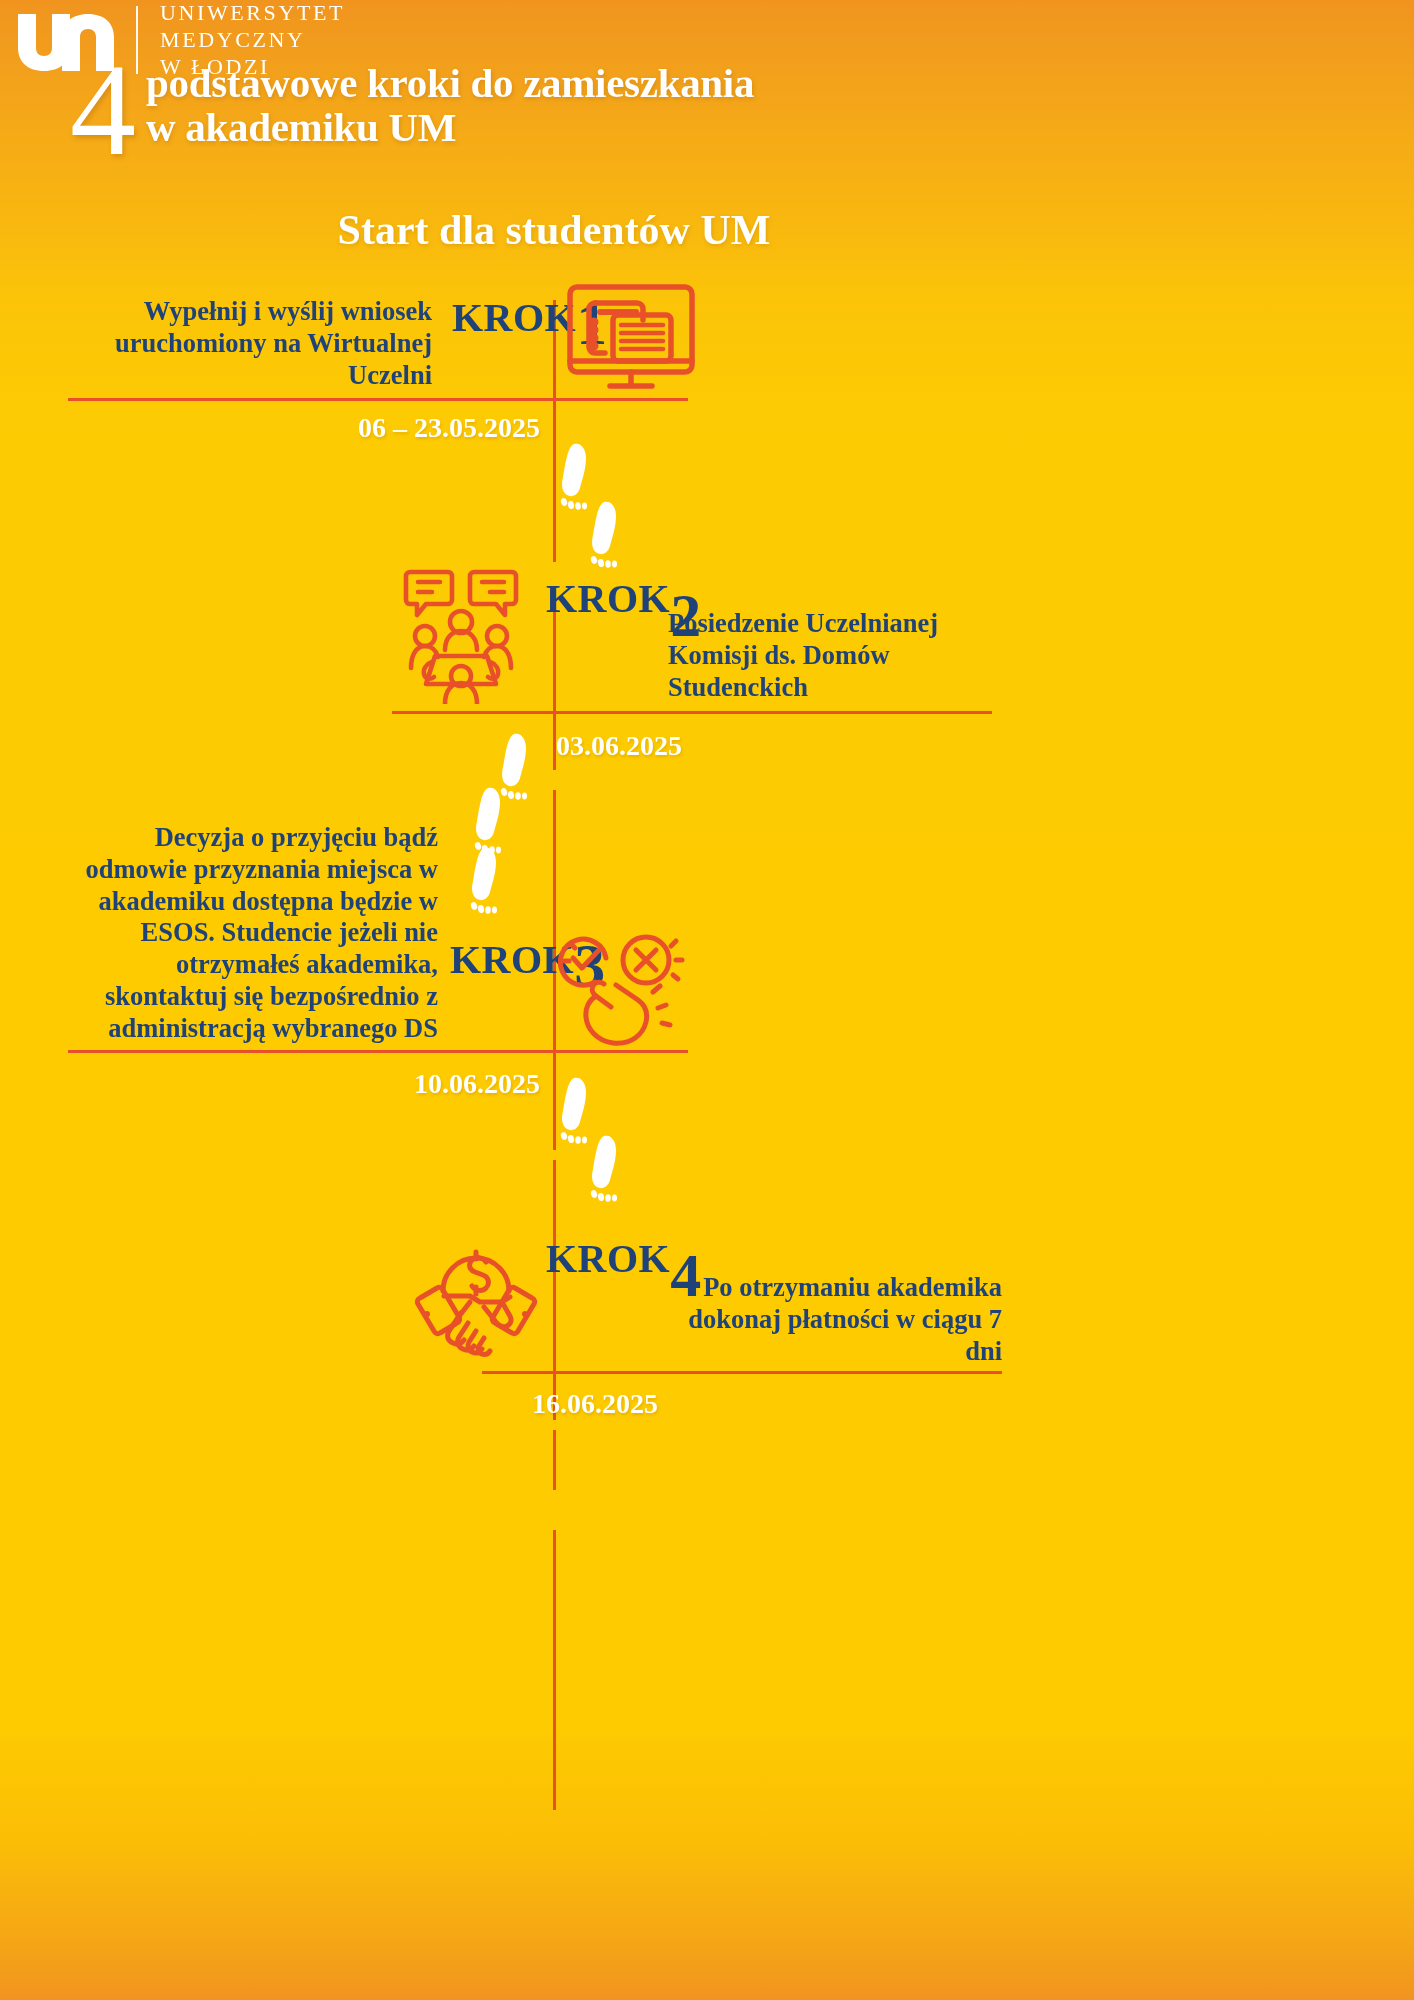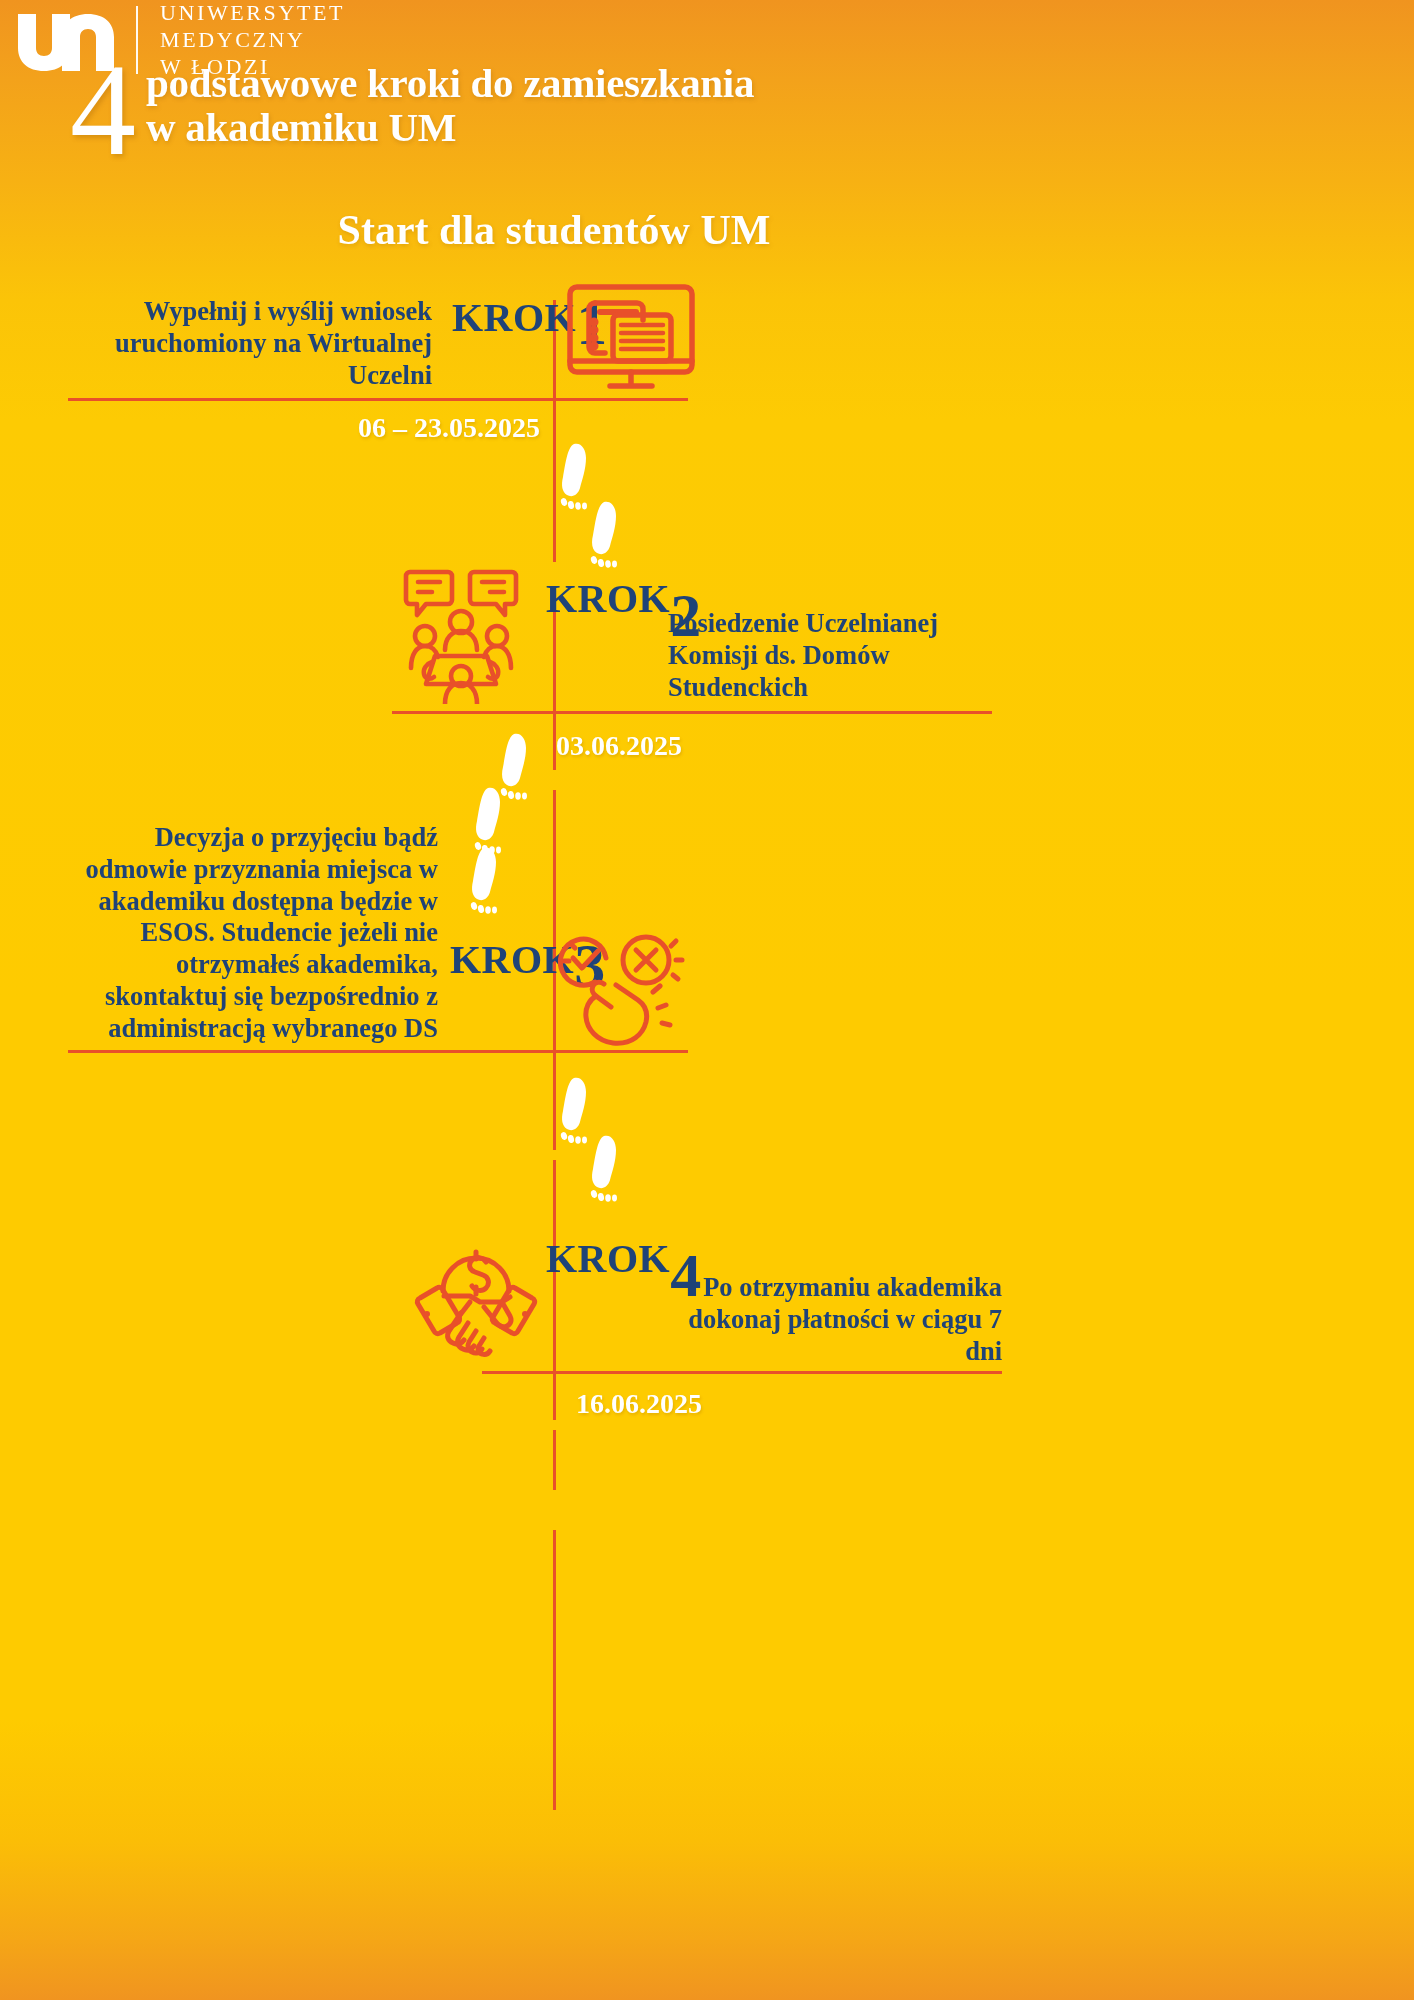--- a/index.html
+++ b/index.html
@@ -218,20 +218,21 @@
       <path d="M78 20 l20 20 M98 20 l-20 20"></path>
       <path d="M113 16 l5 -5 M118 30 h6 M115 45 l5 4"></path>
       <path d="M46 54 c-4 -3 -9 -2 -11 2 c-2 4 0 8 3 10 l15 11"></path>
       <path d="M38 66 c-7 4 -11 12 -10 21 c1 12 11 24 27 26 c19 2 30 -9 33 -21 c2 -9 -1 -17 -8 -22 l-22 -15"></path>
       <path d="M100 78 l8 -3 M104 93 l8 2 M95 62 l7 -6"></path>
     </svg>
   </div>
 
   <div class="abs rule" style="left:68px; top:1050px; width:620px;"></div>
 
+  <div class="abs date" style="left:180px; top:1068px; width:360px; text-align:right;">10.06.2025</div>
 
   <svg class="abs" style="left:556px; top:1070px;" width="70" height="140" viewBox="0 0 70 140">
     <g fill="#FFFFFF">
       <path d="M18 8 c7 -2 12 5 12 14 c0 11 -4 22 -6 30 c-2 7 -8 10 -13 7 c-5 -3 -6 -10 -4 -18 c2 -10 4 -30 11 -33 z"></path>
       <ellipse cx="8" cy="66" rx="3" ry="4" transform="rotate(-18 8 66)"></ellipse>
       <ellipse cx="15" cy="69" rx="3" ry="4" transform="rotate(-12 15 69)"></ellipse>
       <ellipse cx="22" cy="70" rx="2.8" ry="3.7"></ellipse>
       <ellipse cx="28.5" cy="70" rx="2.5" ry="3.4"></ellipse>
       <path d="M48 66 c7 -2 12 5 12 14 c0 11 -4 22 -6 30 c-2 7 -8 10 -13 7 c-5 -3 -6 -10 -4 -18 c2 -10 4 -30 11 -33 z"></path>
       <ellipse cx="38" cy="124" rx="3" ry="4" transform="rotate(-18 38 124)"></ellipse>
@@ -264,21 +265,21 @@
     <div class="krok-word">KROK</div>
     <div class="krok-num" style="margin-top:10px;">4</div>
   </div>
 
   <div class="abs" style="left:652px; top:1272px; width:350px; text-align:right;">
     <div class="desc">Po otrzymaniu akademika dokonaj płatności w ciągu 7 dni</div>
   </div>
 
   <div class="abs rule" style="left:482px; top:1371px; width:520px;"></div>
 
-  <div class="abs date" style="left:576px; top:1388px;">16.06.2025</div>
+  <div class="abs date" style="left:532px; top:1388px;">16.06.2025</div>
 
   <div id="logo-block">
     <svg id="logo-mark" viewBox="0 0 100 64" aria-hidden="true">
       <path fill="#FFFFFF" d="M2 6 h18 v34 c0 5 3 8 8 8 c5 0 8 -3 8 -8 v-34 h18 v34 c0 14 -10 23 -26 23 c-16 0 -26 -9 -26 -23 z"></path>
       <path fill="#FFFFFF" d="M56 63 h18 v-34 c0 -5 3 -8 8 -8 c5 0 8 3 8 8 v34 h18 v-34 c0 -14 -10 -23 -26 -23 c-16 0 -26 9 -26 23 z" transform="translate(-10,0)"></path>
     </svg>
     <div id="logo-divider"></div>
     <div id="logo-words">
       <div>UNIWERSYTET</div>
       <div>MEDYCZNY</div>

